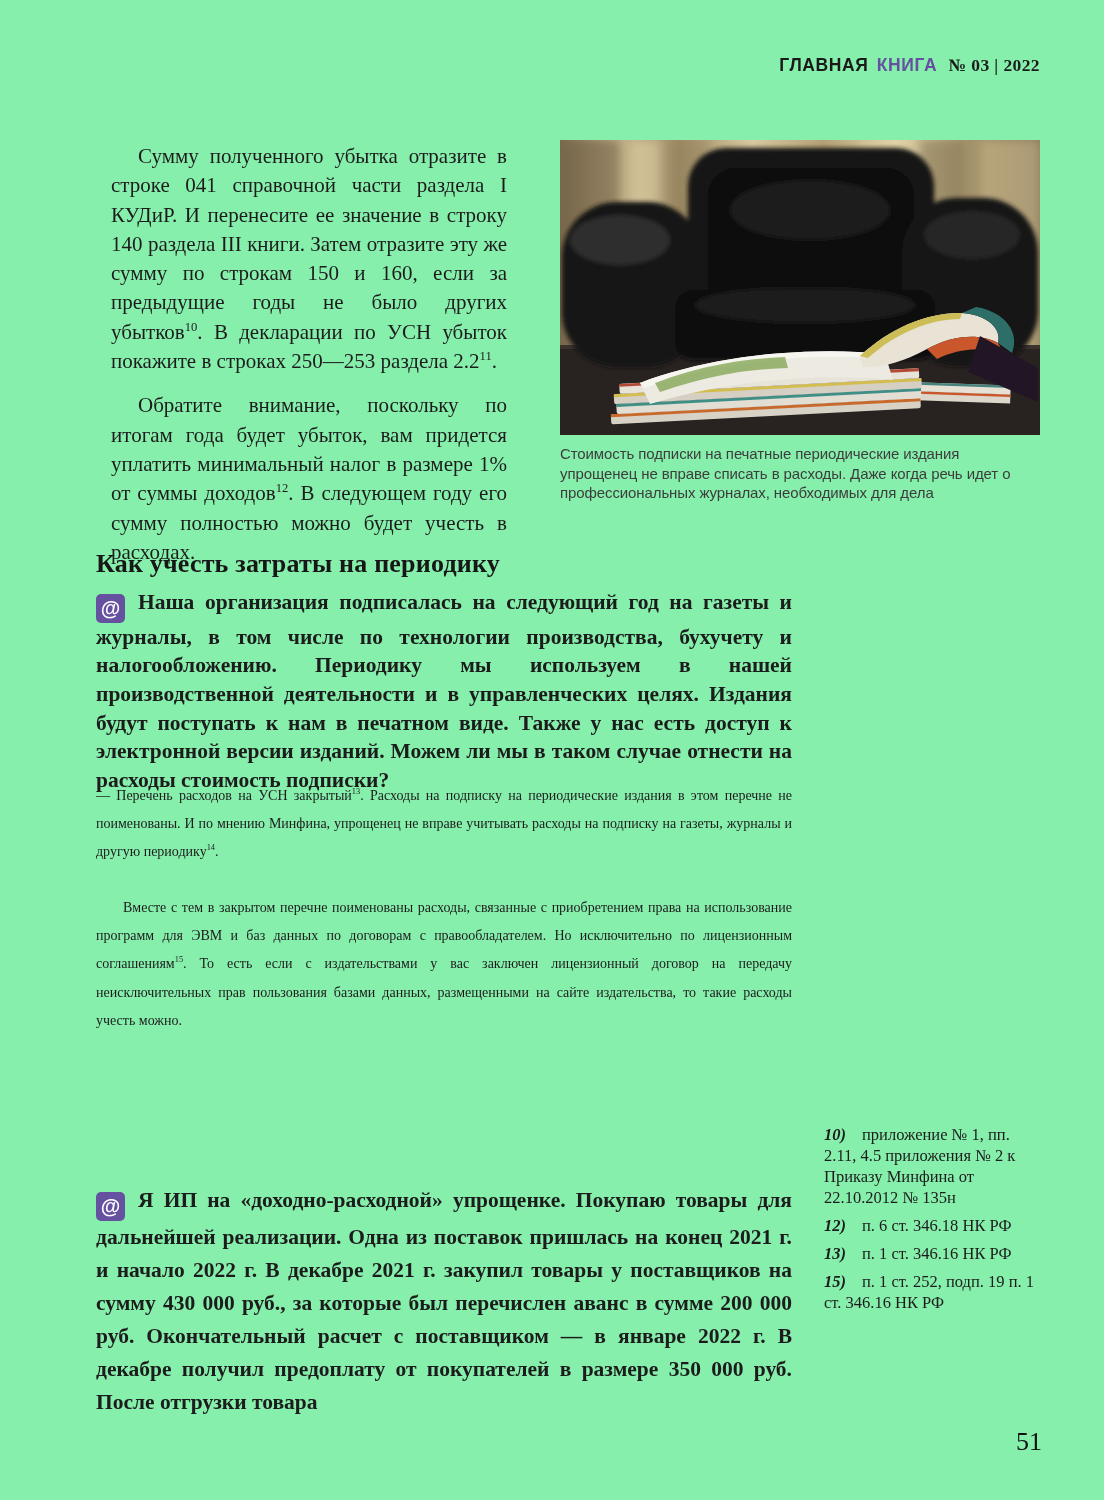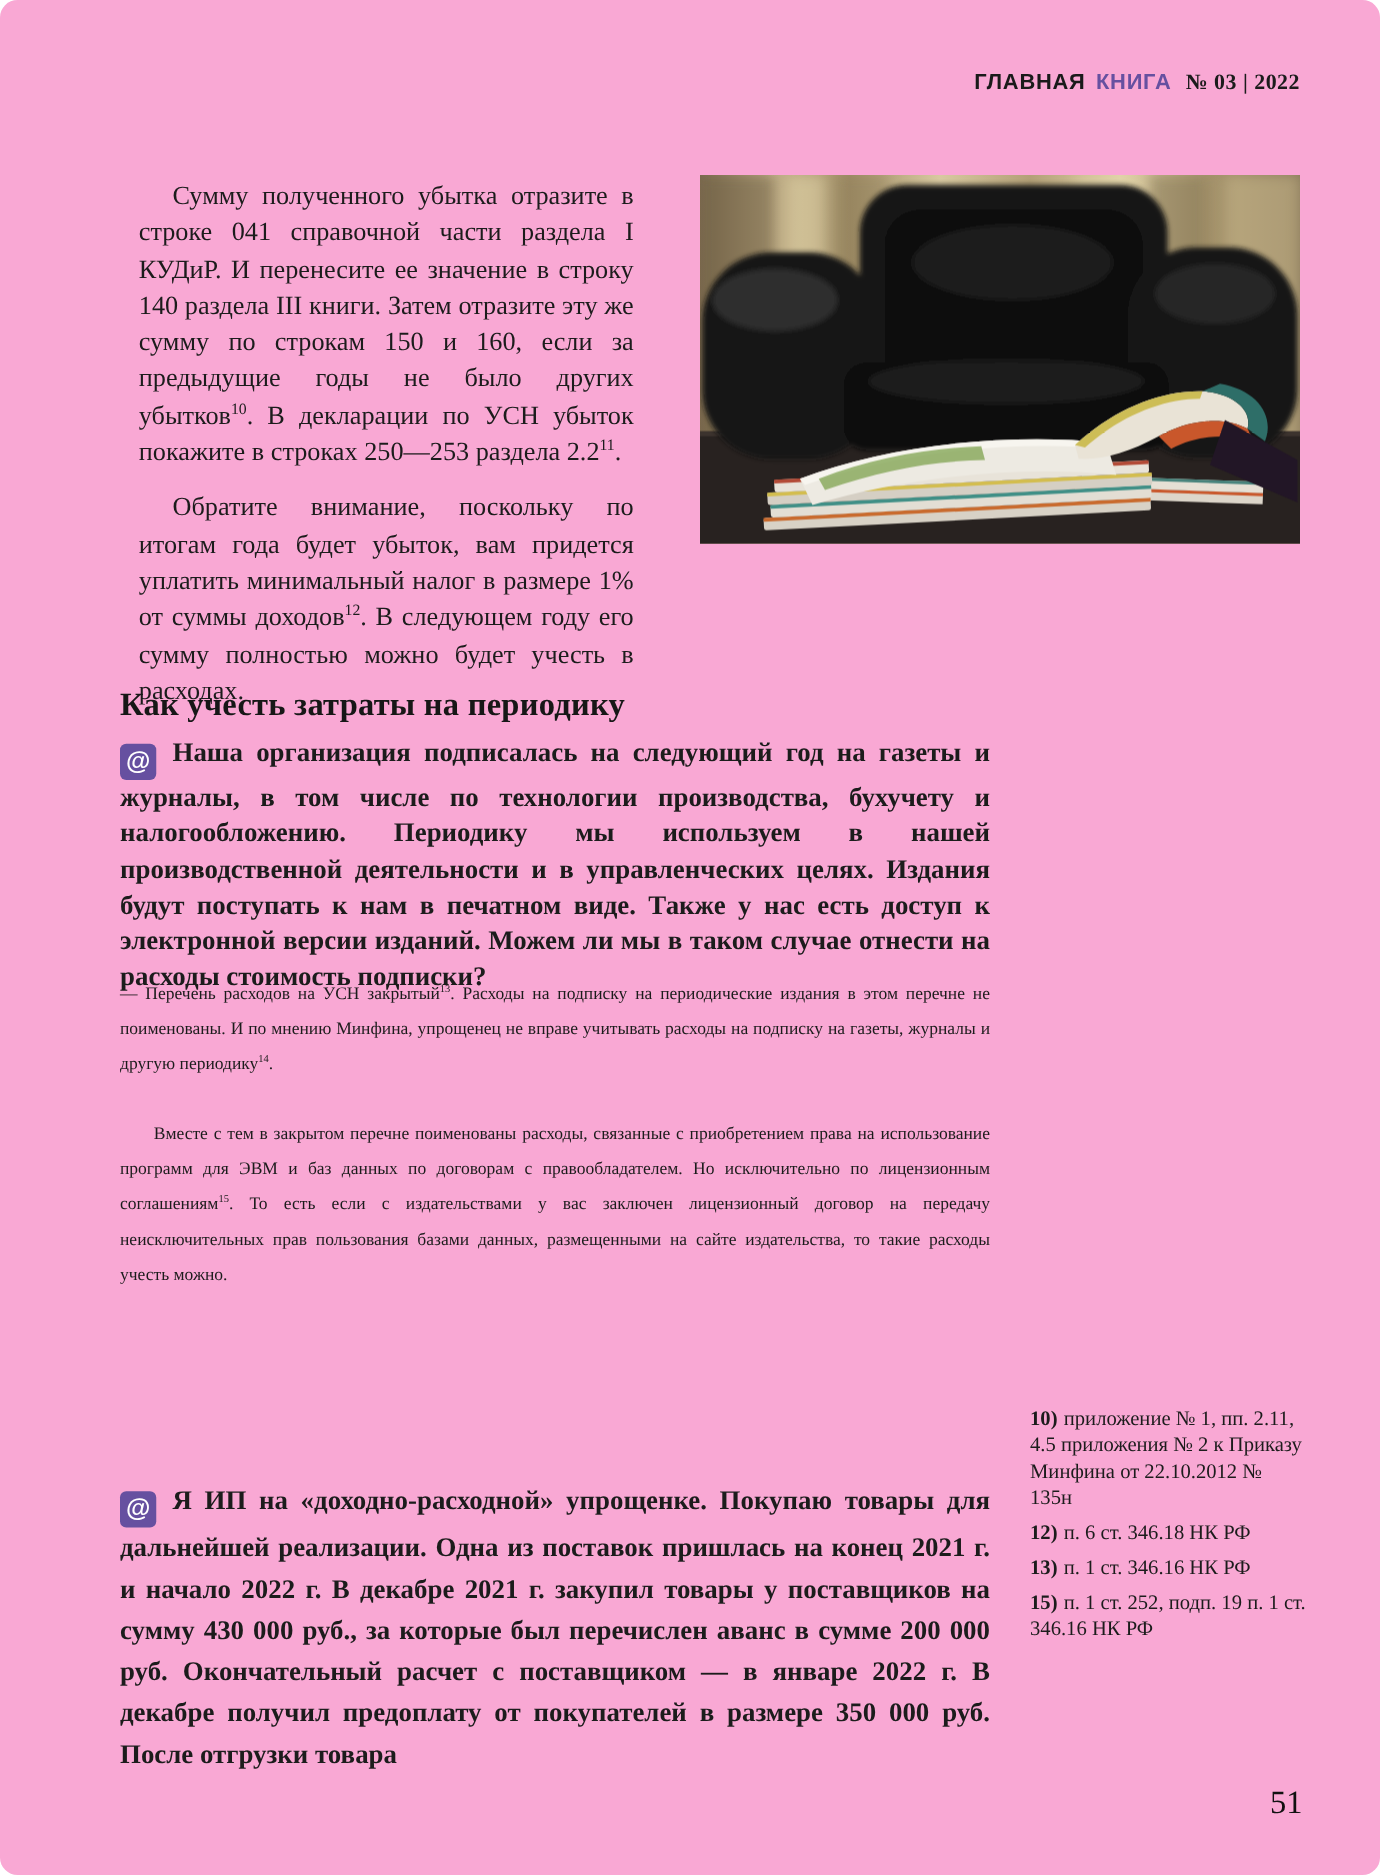--- a/index.html
+++ b/index.html
@@ -1,20 +1,19 @@
 <!DOCTYPE html>
 <html lang="ru"><head>
 <meta charset="utf-8">
 <style>
   html,body { margin:0; padding:0; background:#ffffff; }
   .page {
-    position:relative; width:1104px; height:1500px; background:#f9a8d4;
+    position:relative; width:1104px; height:1500px; background:#86efac;
     font-family:"Liberation Serif","DejaVu Serif",serif; color:#1c1c1c;
     overflow:hidden;
-    border-radius:14px;
   }
 
   
   .mag-header { position:absolute; top:55px; right:64px; font-size:17.5px; white-space:nowrap; }
   .brand { font-family:"Liberation Sans","DejaVu Sans",sans-serif; font-weight:bold; letter-spacing:0.6px; }
   .brand-black { color:#1a1a1a; }
   .brand-purple { color:#6650a0; margin-left:4px; }
   .issue { font-family:"Liberation Serif",serif; font-weight:bold; margin-left:7px; letter-spacing:0.4px; }
 
   
@@ -47,21 +46,21 @@
 
   .at-icon { display:inline-flex; width:29px; height:29px; border-radius:5px;
     background:#6650a0; color:#ffffff; align-items:center; justify-content:center;
     font-family:"Liberation Sans","DejaVu Sans",sans-serif; font-size:20px; font-weight:bold;
     vertical-align:-6px; margin-right:13px; text-indent:0; }
 
   
   .footnotes { position:absolute; left:824px; top:1124px; width:222px;
     font-size:16.5px; line-height:21px; color:#1c1c1c; text-align:left; }
   .footnotes p { margin:0 0 7px 0; }
-  .fn-num { font-weight:bold; margin-right:5px; }
+  .fn-num { font-weight:bold; margin-right:16px;font-style:italic; }
 
   
   .pagenum { position:absolute; left:1016px; top:1427px; font-size:26px; color:#111; }
 </style>
 </head>
 <body>
 
 <div class="page">
 
   <div class="mag-header">
@@ -146,20 +145,21 @@
         <path d="M80 243 C150 216 245 206 325 214 L326 219 C248 212 158 222 84 248 Z" fill="#f7f5ef"></path>
         <path d="M95 243 C140 226 180 219 225 217 L228 228 C185 229 146 236 100 252 Z" fill="#7da24e" opacity="0.75"></path>
 
         <path d="M300 216 C330 188 368 172 402 173 C428 175 442 189 438 203 C420 193 392 195 367 209 C343 222 322 228 303 227 Z" fill="#e9e3d6"></path>
         <path d="M300 216 C330 188 368 172 402 173 L400 179 C370 179 336 193 308 218 Z" fill="#cdbd56"></path>
         <path d="M402 173 C428 175 442 189 438 203 L452 213 C460 193 446 172 416 167 Z" fill="#2e6e68"></path>
         <path d="M367 209 C392 195 420 193 438 203 L444 214 C424 206 398 208 377 219 Z" fill="#c9572b"></path>
         <path d="M420 196 L478 228 L478 262 L408 232 Z" fill="#221626"></path>
       </g>
     </svg>
+    <div class="figcaption">Стоимость подписки на печатные периодические издания упрощенец не вправе списать в расходы. Даже когда речь идет о профессиональных журналах, необходимых для дела</div>
   </div>
 
   <h2 class="sec-heading h1">Как учесть затраты на периодику</h2>
 
   <p class="qa question q1"><span class="at-icon">@</span><span>Наша организация подписалась на следующий год на газеты и журналы, в том числе по технологии производства, бухучету и налогообложению. Периодику мы используем в нашей производственной деятельности и в управленческих целях. Издания будут поступать к нам в печатном виде. Также у нас есть доступ к электронной версии изданий. Можем ли мы в таком случае отнести на расходы стоимость подписки?</span></p>
 
   <p class="qa answer a1"><span>— Перечень расходов на УСН закрытый</span><sup>13</sup><span>. Расходы на подписку на периодические издания в этом перечне не поименованы. И по мнению Минфина, упрощенец не вправе учитывать расходы на подписку на газеты, журналы и другую периодику</span><sup>14</sup><span>.</span></p>
 
   <p class="qa answer a2 indent"><span>Вместе с тем в закрытом перечне поименованы расходы, связанные с приобретением права на использование программ для ЭВМ и баз данных по договорам с правообладателем. Но исключительно по лицензионным соглашениям</span><sup>15</sup><span>. То есть если с издательствами у вас заключен лицензионный договор на передачу неисключительных прав пользования базами данных, размещенными на сайте издательства, то такие расходы учесть можно.</span></p>
 

